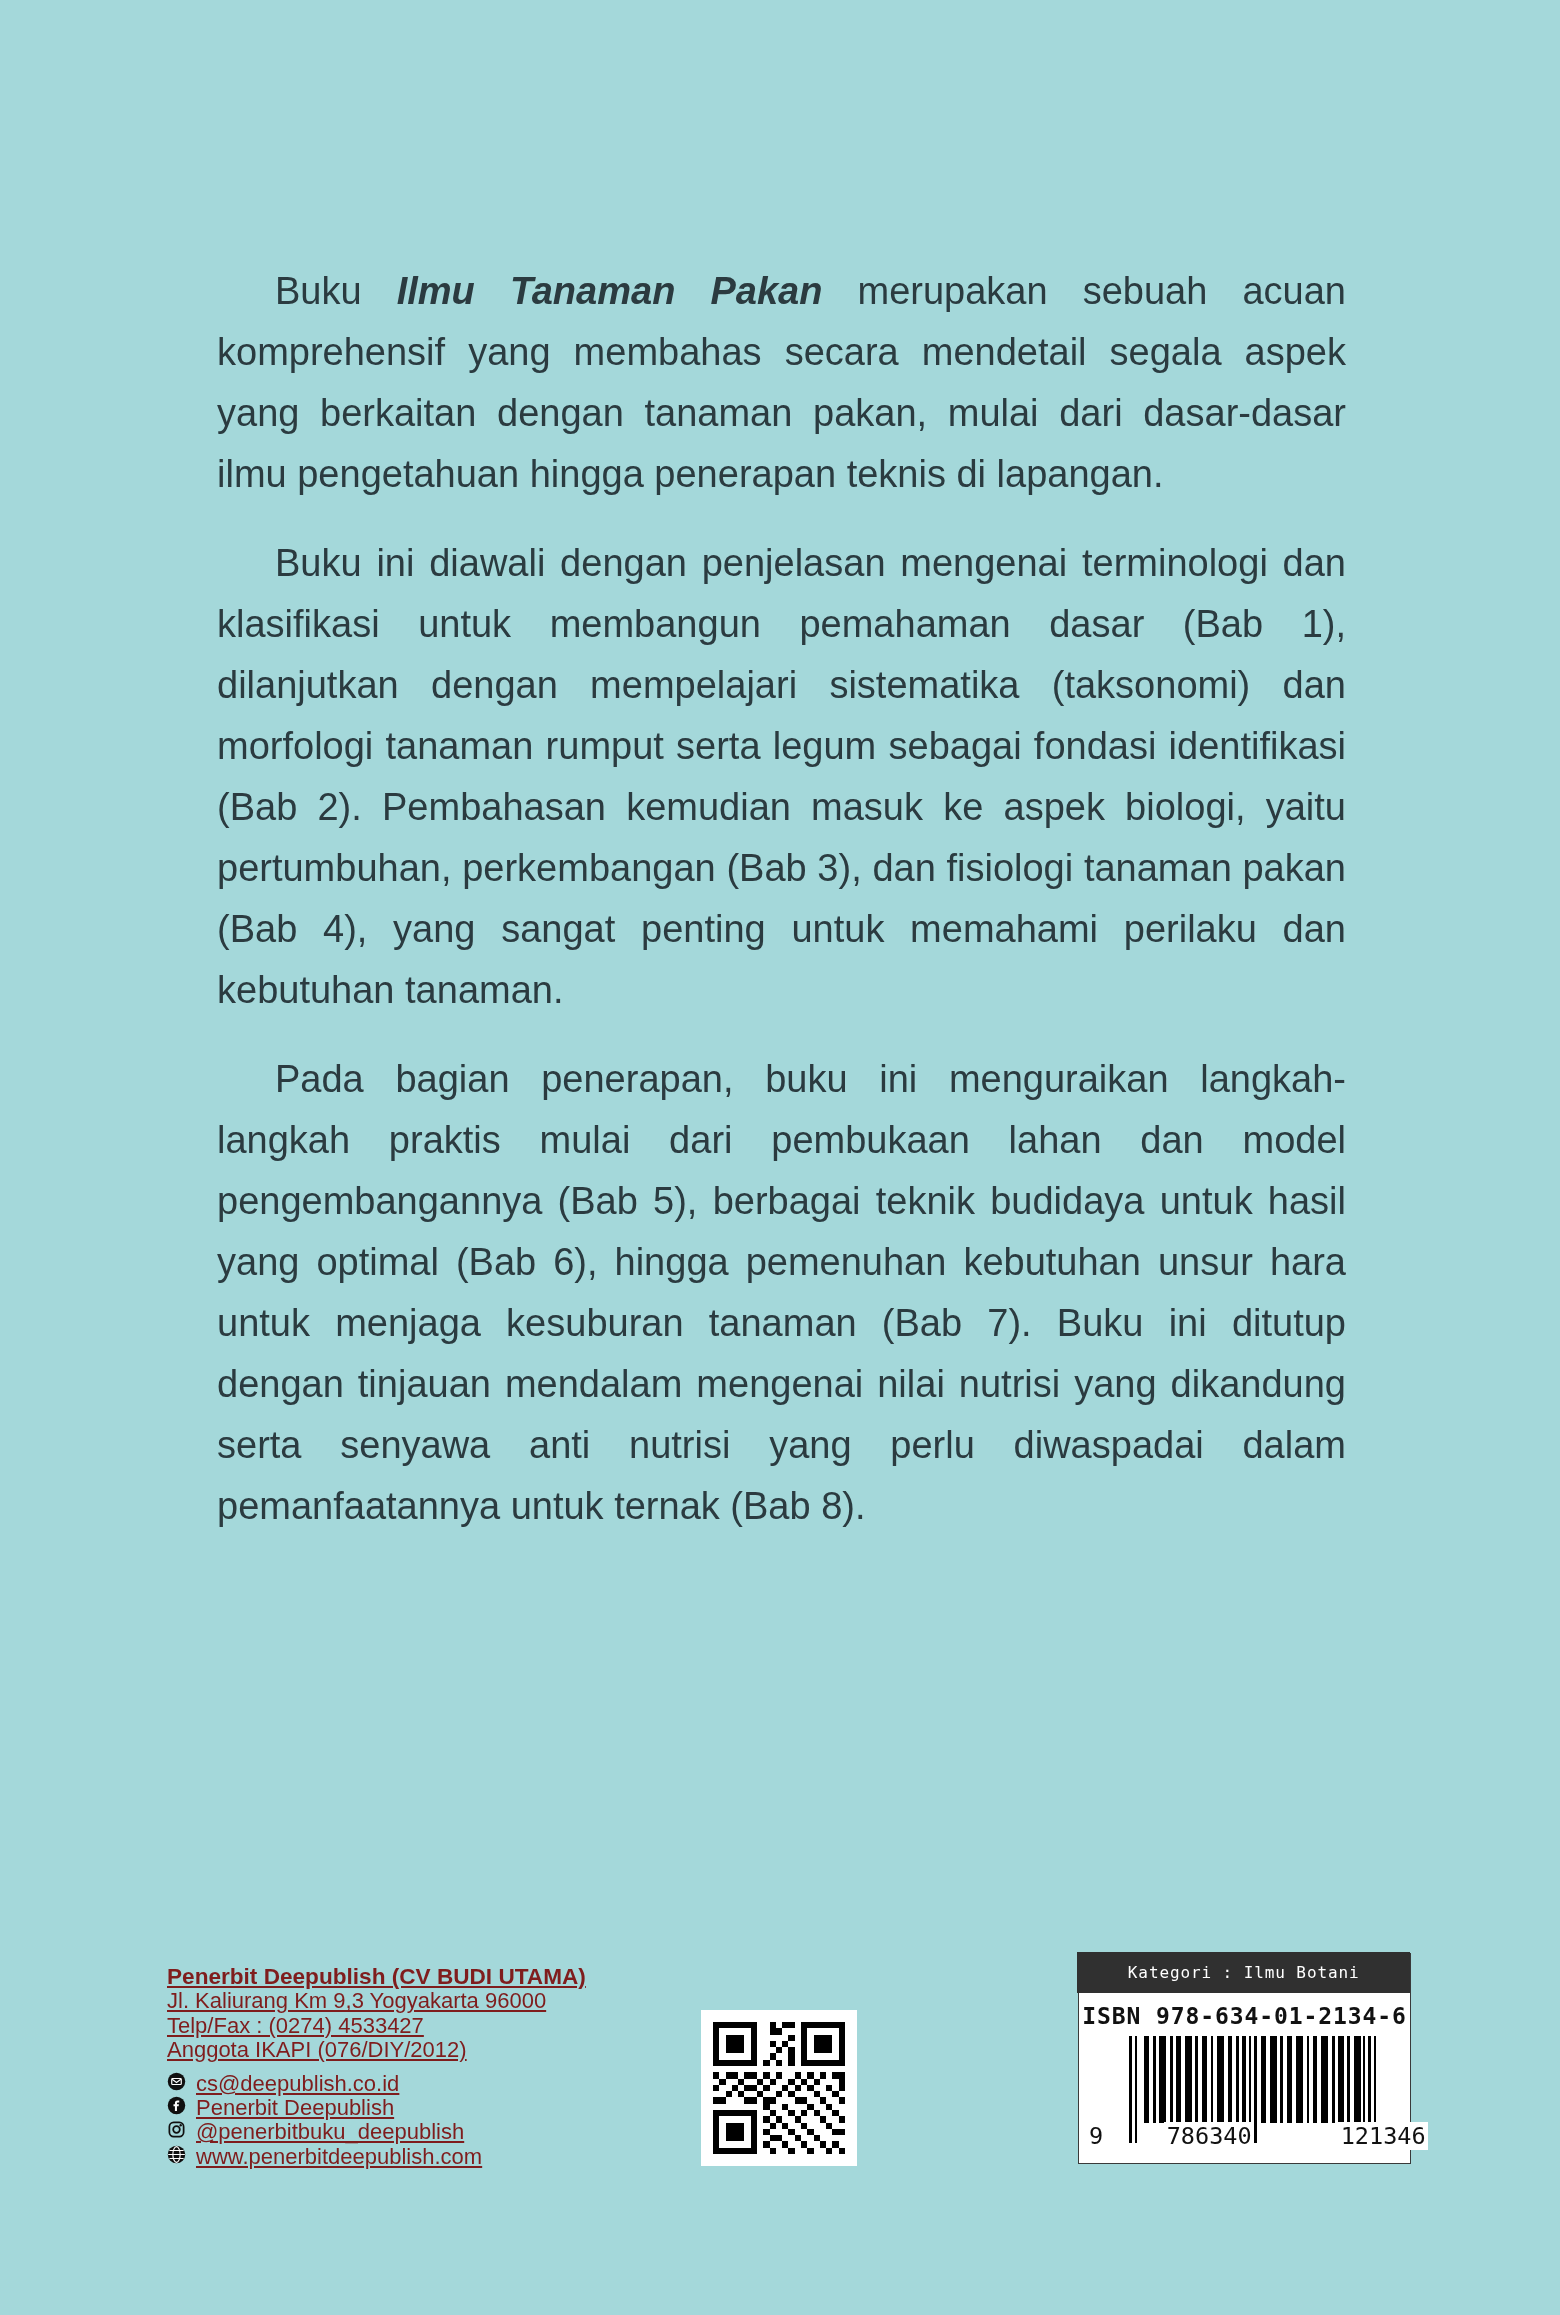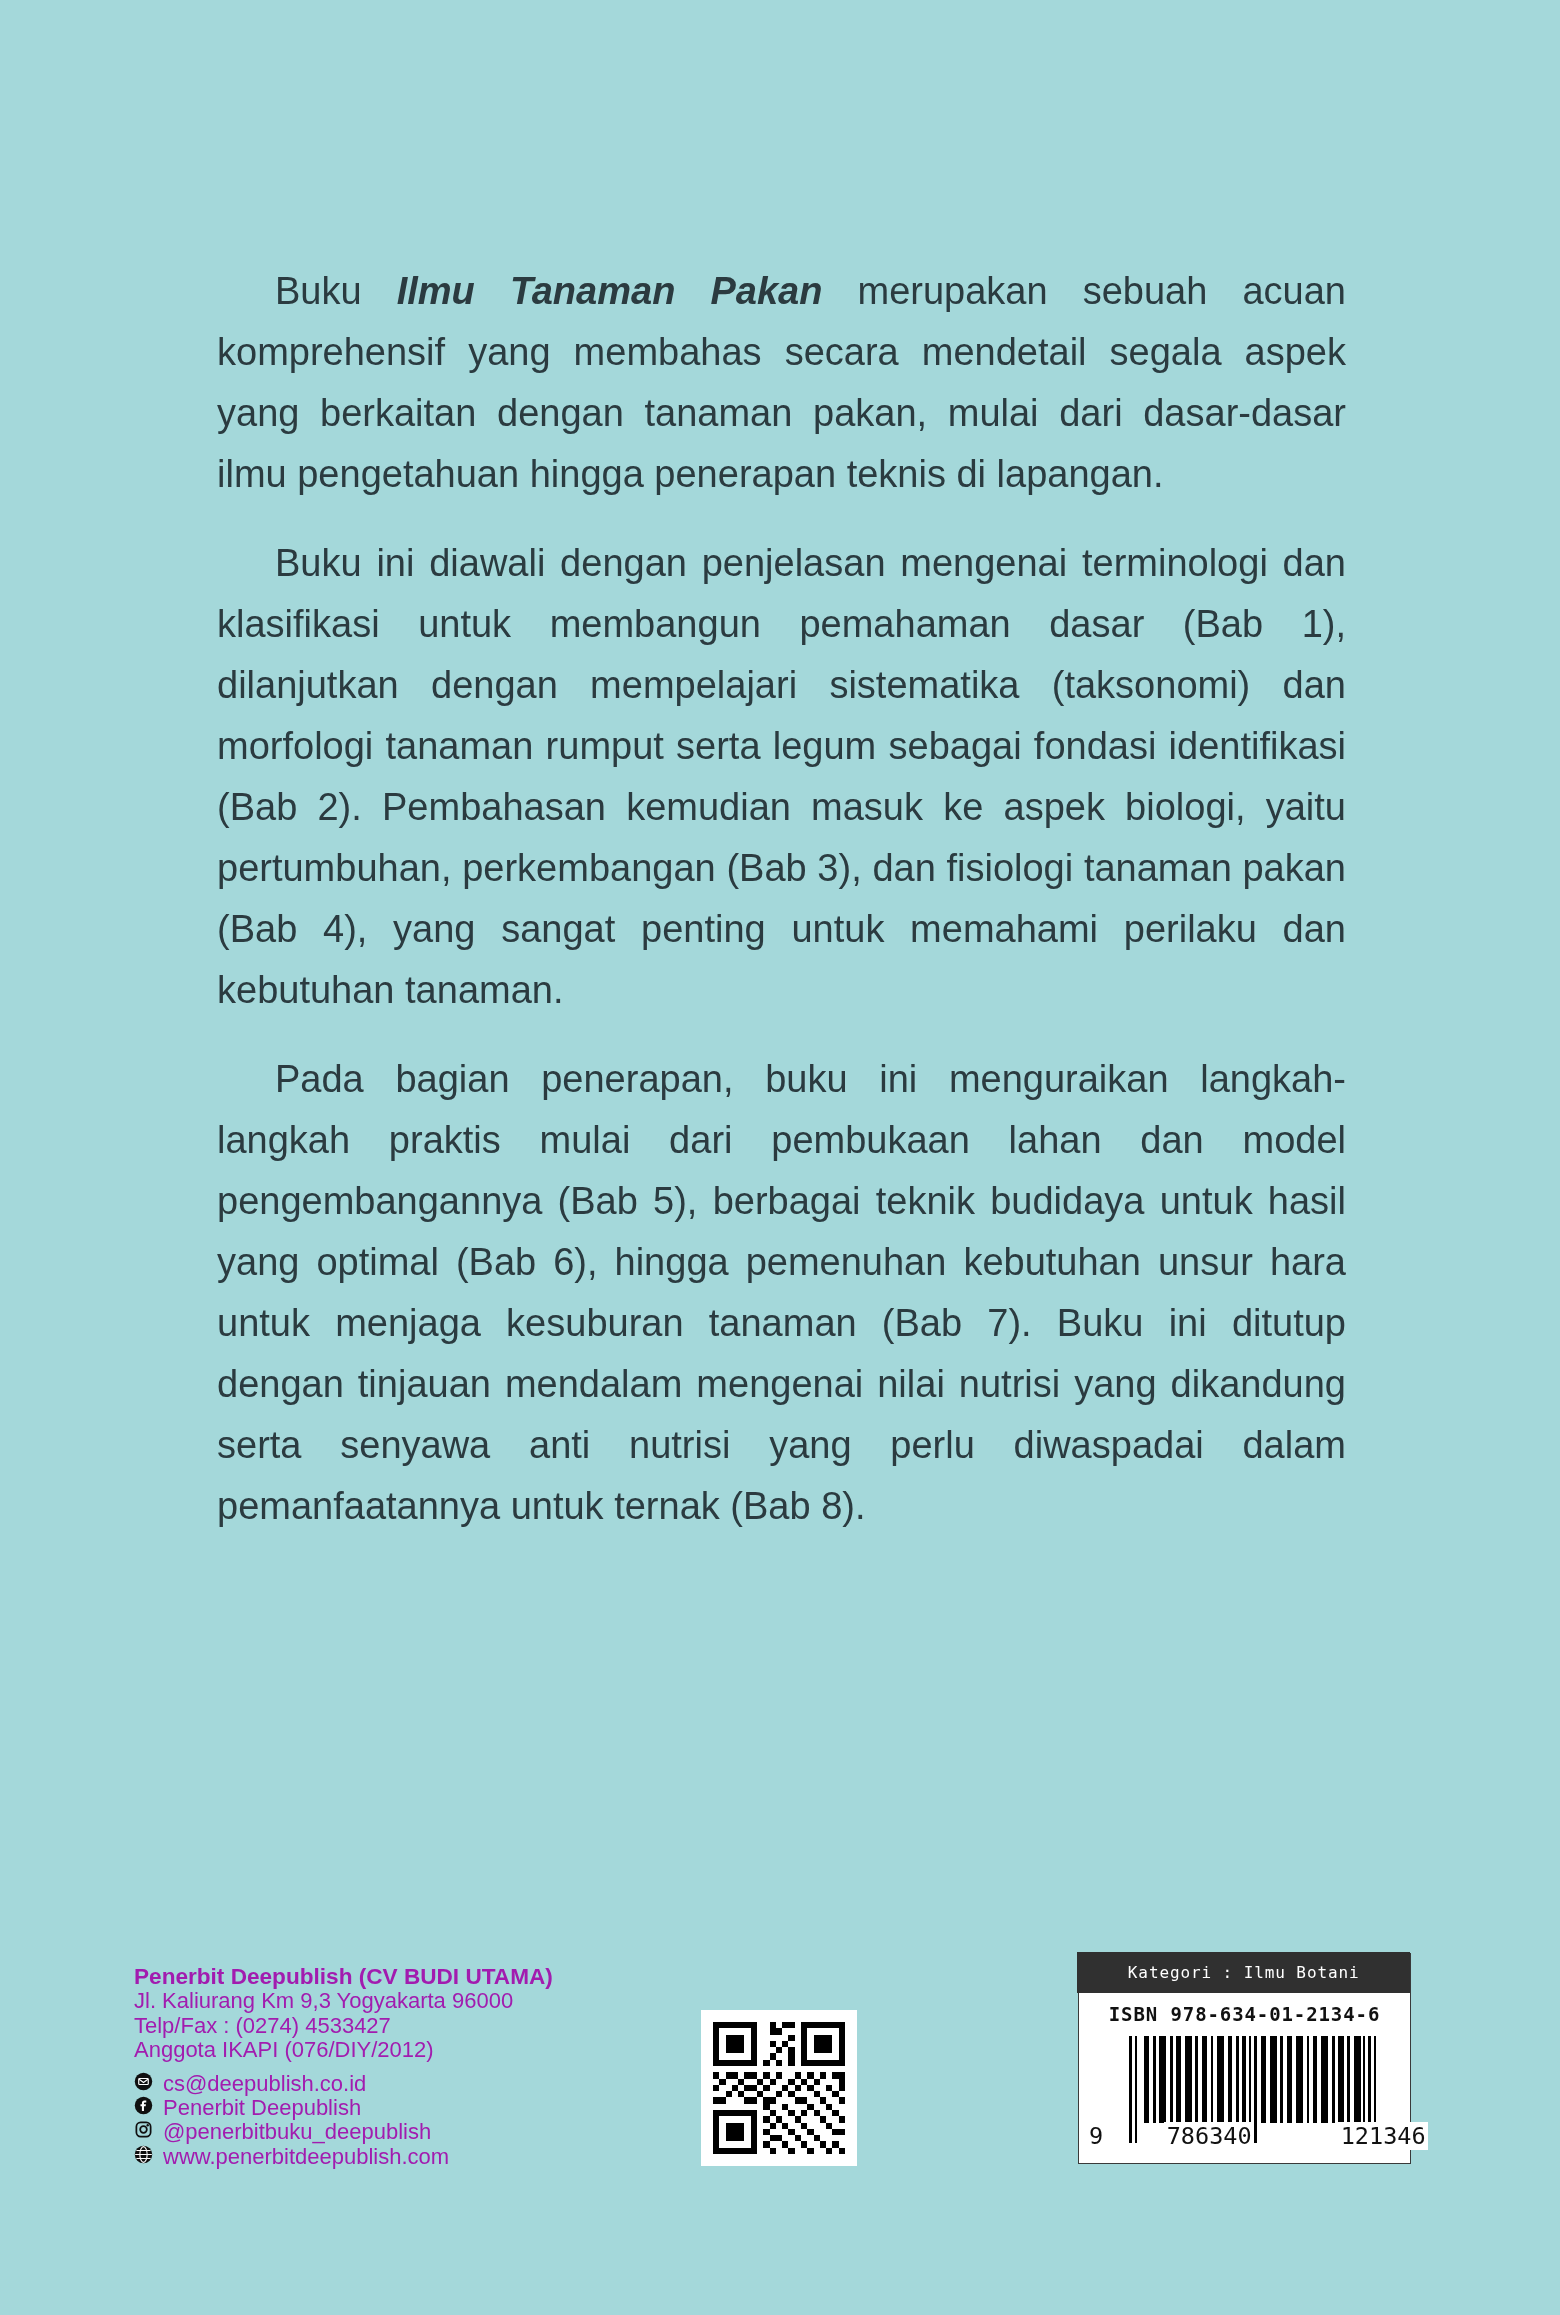--- a/index.html
+++ b/index.html
@@ -18,22 +18,22 @@
     font-size:38px;line-height:61px;
   }
   .synopsis p{
     margin:0 0 28px 0;
     text-align:justify;
     text-indent:58px;
   }
   .book-title{font-weight:bold;font-style:italic;}
   
   .publisher{
-    position:absolute;left:134px;top:1965px;width:470px;
-    color:#a21caf;font-size:22px;line-height:24.4px;
+    position:absolute;left:167px;top:1965px;width:470px;
+    color:#7f1d1d;font-size:22px;line-height:24.4px;text-decoration:underline;
   }
   .publisher .pub-name{font-weight:bold;font-size:22.6px;}
   .contacts{margin-top:9px;}
   .contact-row{display:flex;align-items:flex-start;height:24.4px;}
   .contact-row .cicon{width:19px;height:19px;margin-right:10px;flex:0 0 19px;}
   
   .qr-box{
     position:absolute;left:701px;top:2010px;width:156px;height:156px;
     background:#ffffff;box-sizing:border-box;padding:11.8px;
   }
@@ -48,21 +48,21 @@
     position:absolute;left:-1.8px;top:-1.8px;width:333px;height:41px;
     background:#303030;color:#ffffff;
     font-family:"DejaVu Sans Mono",monospace;font-size:16px;
     display:flex;align-items:center;justify-content:center;
     letter-spacing:0.9px;
     text-align:right;
   }
   .isbn-line{
     position:absolute;left:0;top:49px;width:100%;
     text-align:center;color:#111;
-    font-family:"DejaVu Sans Mono",monospace;font-weight:bold;font-size:19px;
+    font-family:"DejaVu Sans Mono",monospace;font-weight:bold;font-size:23px;
     letter-spacing:0.9px;
   }
   .bars{position:absolute;left:25px;top:82px;width:275px;height:107px;}
   .bars svg{width:275px;height:107px;display:block;shape-rendering:crispEdges;}
   .digits{
     position:absolute;left:0;top:168px;width:100%;height:25px;
     font-family:"DejaVu Sans Mono",monospace;font-size:23.5px;color:#111;
   }
   .digits span{position:absolute;background:#fff;padding:0 2.7px;}
   .digit-9{left:7.2px;}

